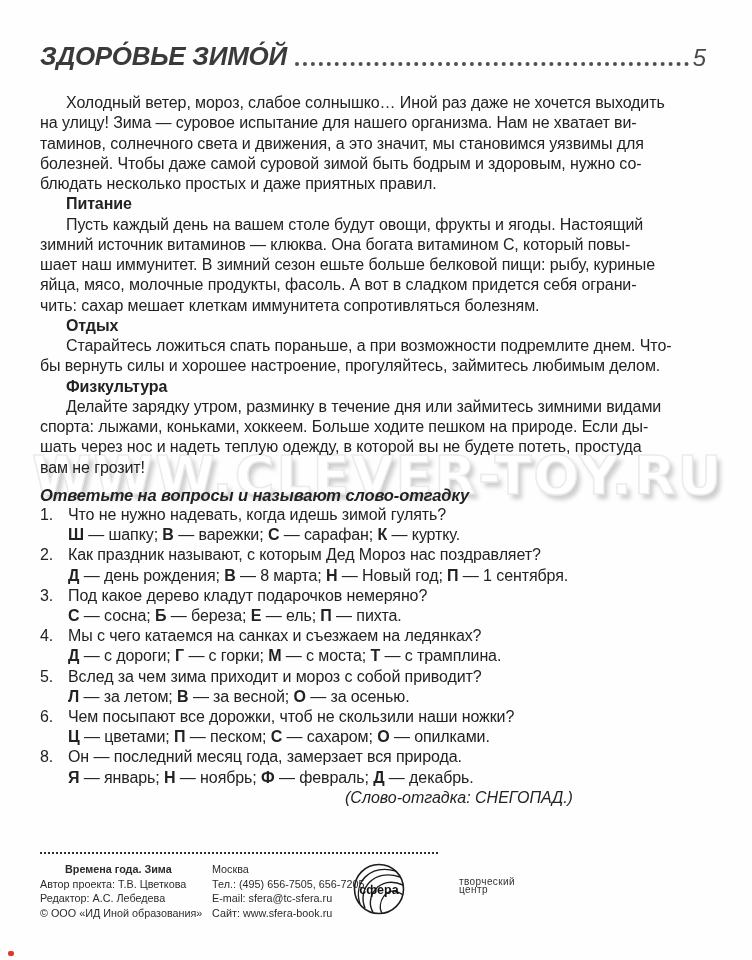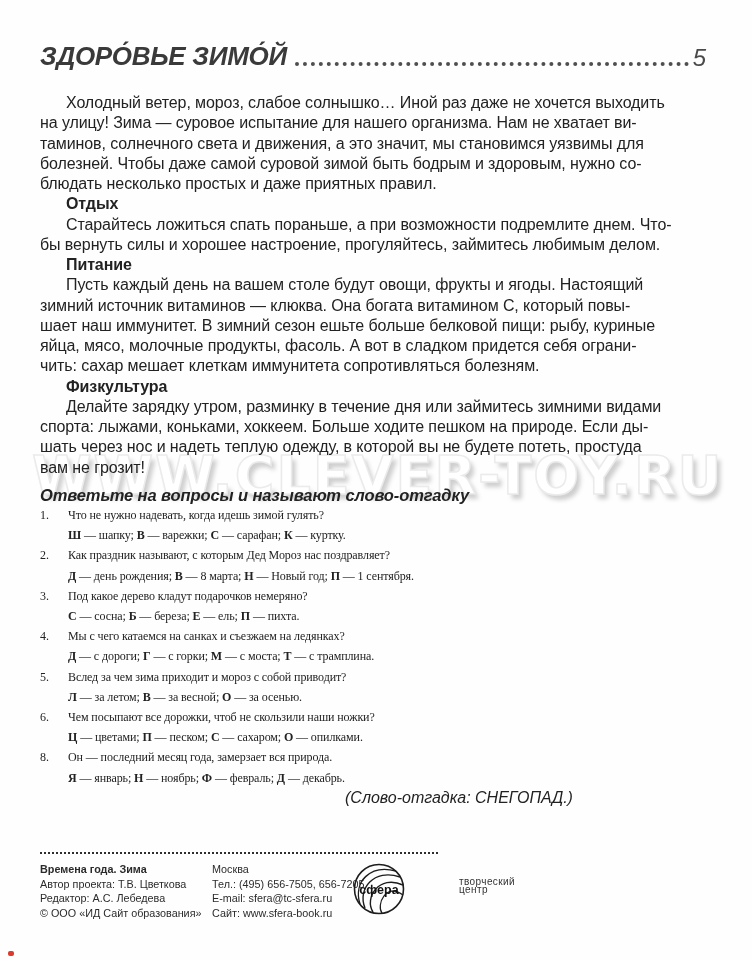--- a/index.html
+++ b/index.html
@@ -16,39 +16,39 @@
 
   
   .line{line-height:20.25px;font-size:16px;white-space:nowrap;letter-spacing:-0.1px;}
   .indent{text-indent:26px;}
   .sec-h{font-weight:bold;}
 
   
   .quiz-h{font-weight:bold;font-style:italic;font-size:16.5px;line-height:20.2px;
           margin-top:7px;letter-spacing:-0.1px;}
   .q{padding-left:28px;}
-  .q .l{line-height:20.2px;font-size:12px;white-space:nowrap;letter-spacing:-0.1px;font-family:Liberation Serif, serif;}
+  .q .l{line-height:20.2px;font-size:16px;white-space:nowrap;letter-spacing:-0.1px;}
   .q-num{display:inline-block;width:28px;margin-left:-28px;}
   .ans b{font-weight:bold;}
   .answer-note{font-style:italic;font-size:16px;line-height:20.2px;padding-left:305px;
                white-space:nowrap;}
 
   
   .watermark{position:absolute;left:32px;top:444px;z-index:0;white-space:nowrap;
              font-family:"DejaVu Sans",sans-serif;font-weight:bold;font-size:54px;
              letter-spacing:2px;color:#ffffff;-webkit-text-stroke:1.5px #ebebeb;
              text-shadow:4px 5px 4px rgba(110,110,110,0.33), 0 0 1px #e6e6e6;text-align:center;}
 
   
   .footer{position:absolute;left:40px;top:852px;width:672px;z-index:1;color:#2b2b2b;}
   .f-dots{width:398px;height:0;border-bottom:2.5px dotted #2e2e2e;margin-bottom:8px;}
   .f-cols{position:relative;height:62px;font-size:10.8px;line-height:14.6px;}
   .f-col1{position:absolute;left:0;top:0;width:170px;}
   .f-col2{position:absolute;left:156px;top:0;width:185px;margin-left:16px;}
-  .f-bold{font-weight:bold;}
+  .f-bold{font-weight:bold;margin-left:25px;}
   .f-logo{position:absolute;left:312px;top:0;display:flex;align-items:center;gap:44px;}
   .f-tagline{font-size:10px;line-height:8.5px;letter-spacing:0.4px;color:#333;margin-left:3px;margin-top:-6px;}
 
   .red-dot{position:absolute;left:8px;top:951px;width:6px;height:5px;background:#dd3a2c;
            border-radius:2px;z-index:2;}
 </style>
 </head>
 <body>
 
 <div class="page">
@@ -65,32 +65,32 @@
 
     <div class="para">
       <div class="line indent">Холодный ветер, мороз, слабое солнышко… Иной раз даже не хочется выходить</div>
       <div class="line">на улицу! Зима — суровое испытание для нашего организма. Нам не хватает ви-</div>
       <div class="line">таминов, солнечного света и движения, а это значит, мы становимся уязвимы для</div>
       <div class="line">болезней. Чтобы даже самой суровой зимой быть бодрым и здоровым, нужно со-</div>
       <div class="line">блюдать несколько простых и даже приятных правил.</div>
     </div>
 
     <div class="para">
-      <div class="line indent sec-h">Отдых</div>
-      <div class="line indent">Старайтесь ложиться спать пораньше, а при возможности подремлите днем. Что-</div>
-      <div class="line">бы вернуть силы и хорошее настроение, прогуляйтесь, займитесь любимым делом.</div>
-    </div>
-
-    <div class="para">
       <div class="line indent sec-h">Питание</div>
       <div class="line indent">Пусть каждый день на вашем столе будут овощи, фрукты и ягоды. Настоящий</div>
       <div class="line">зимний источник витаминов — клюква. Она богата витамином С, который повы-</div>
       <div class="line">шает наш иммунитет. В зимний сезон ешьте больше белковой пищи: рыбу, куриные</div>
       <div class="line">яйца, мясо, молочные продукты, фасоль. А вот в сладком придется себя ограни-</div>
       <div class="line">чить: сахар мешает клеткам иммунитета сопротивляться болезням.</div>
+    </div>
+
+    <div class="para">
+      <div class="line indent sec-h">Отдых</div>
+      <div class="line indent">Старайтесь ложиться спать пораньше, а при возможности подремлите днем. Что-</div>
+      <div class="line">бы вернуть силы и хорошее настроение, прогуляйтесь, займитесь любимым делом.</div>
     </div>
 
     <div class="para">
       <div class="line indent sec-h">Физкультура</div>
       <div class="line indent">Делайте зарядку утром, разминку в течение дня или займитесь зимними видами</div>
       <div class="line">спорта: лыжами, коньками, хоккеем. Больше ходите пешком на природе. Если ды-</div>
       <div class="line">шать через нос и надеть теплую одежду, в которой вы не будете потеть, простуда</div>
       <div class="line">вам не грозит!</div>
     </div>
 
@@ -136,21 +136,21 @@
 
   </div>
 
   <div class="footer">
     <div class="f-dots"></div>
     <div class="f-cols">
       <div class="f-col1">
         <div class="f-bold">Времена года. Зима</div>
         <div>Автор проекта: Т.В. Цветкова</div>
         <div>Редактор: А.С. Лебедева</div>
-        <div>© ООО «ИД Сайт образования»</div>
+        <div>© ООО «ИД Иной образования»</div>
       </div>
       <div class="f-col2">
         <div>Москва</div>
         <div>Тел.: (495) 656-7505, 656-7205</div>
         <div>E-mail: sfera@tc-sfera.ru</div>
         <div>Сайт: www.sfera-book.ru</div>
       </div>
       <div class="f-logo">
         <svg width="60" height="54" viewBox="0 0 60 54">
           <circle cx="27" cy="27" r="24.5" fill="none" stroke="#1d1d1d" stroke-width="1.6"></circle>

